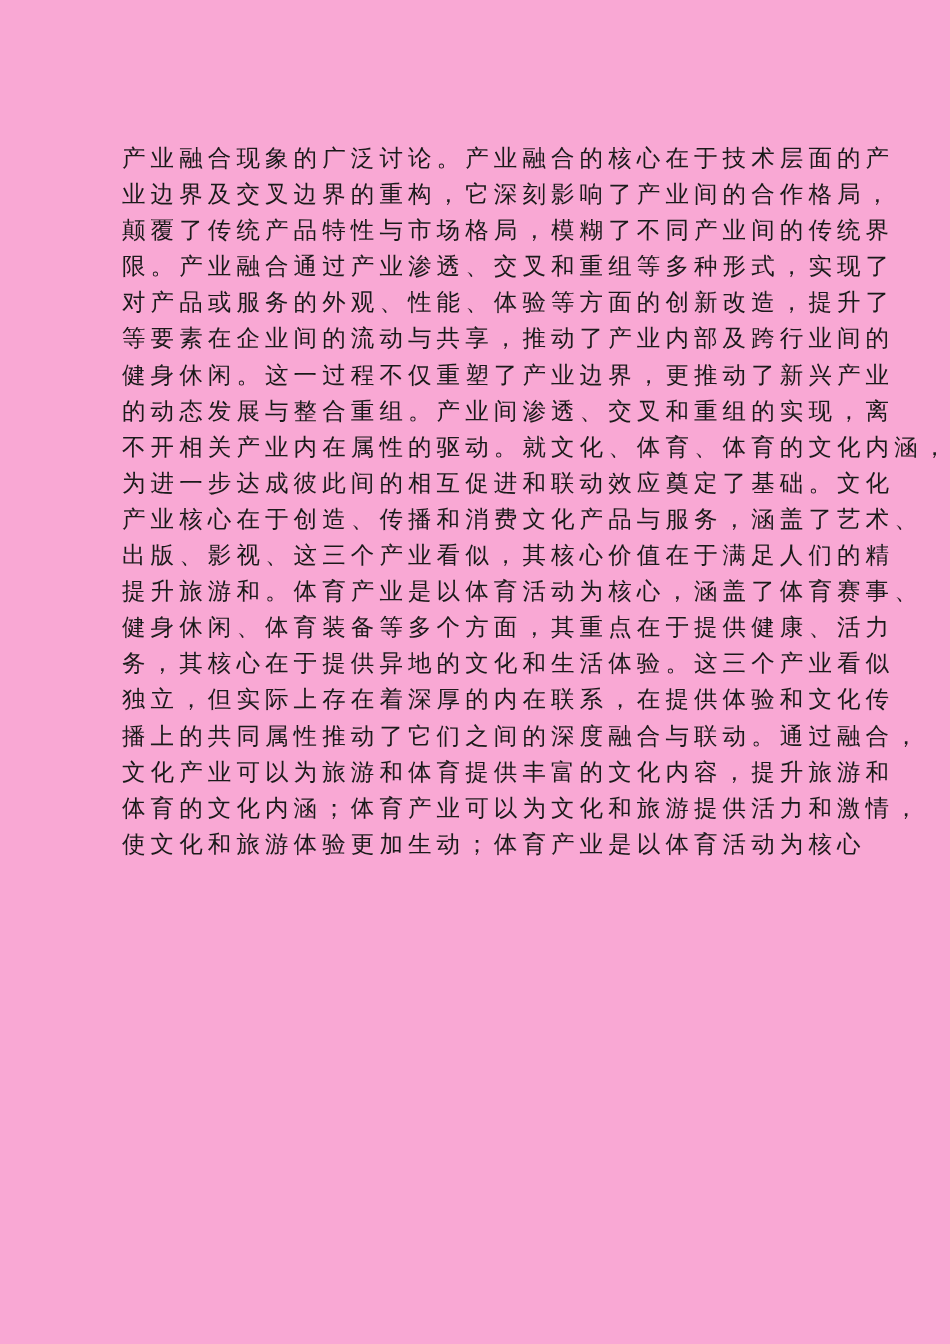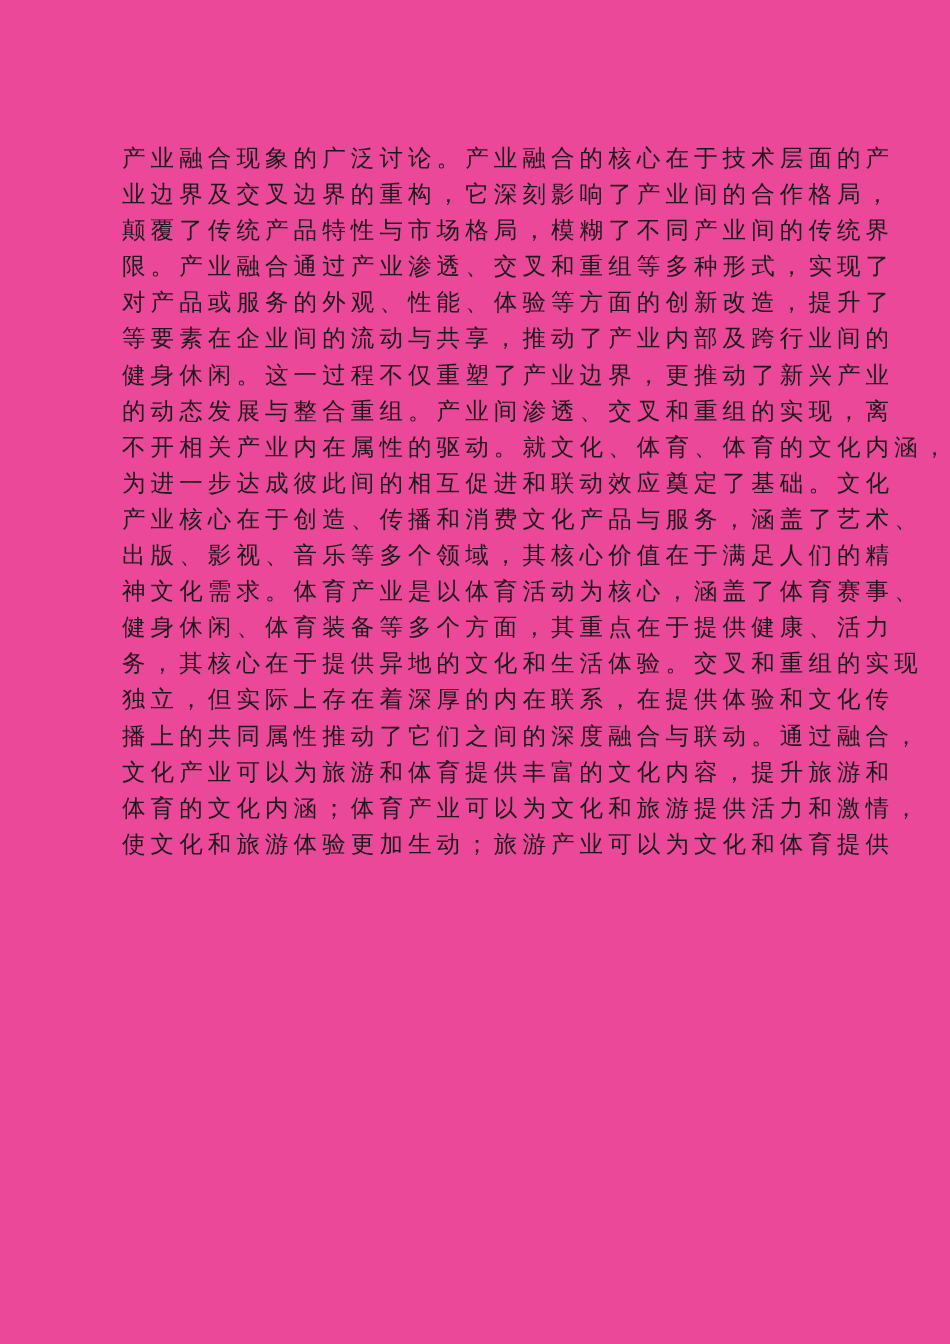--- a/index.html
+++ b/index.html
@@ -12,21 +12,21 @@
       height: 1344px;
       position: relative;
       overflow: hidden;
     }
     .page {
       position: absolute;
       left: 0;
       top: 0;
       width: 950px;
       height: 1344px;
-      background: #ec4899;
+      background: #f9a8d4;
     }
     .body-text {
       position: absolute;
       left: 122px;
       top: 140px;
       width: 720px;
       font-family: "DejaVu Serif", "Liberation Serif", serif;
       font-size: 23.5px;
       color: #1a1a1a;
       line-height: 36.1px;
@@ -49,23 +49,23 @@
     <span class="line">业边界及交叉边界的重构，它深刻影响了产业间的合作格局，</span>
     <span class="line">颠覆了传统产品特性与市场格局，模糊了不同产业间的传统界</span>
     <span class="line">限。产业融合通过产业渗透、交叉和重组等多种形式，实现了</span>
     <span class="line">对产品或服务的外观、性能、体验等方面的创新改造，提升了</span>
     <span class="line">等要素在企业间的流动与共享，推动了产业内部及跨行业间的</span>
     <span class="line">健身休闲。这一过程不仅重塑了产业边界，更推动了新兴产业</span>
     <span class="line">的动态发展与整合重组。产业间渗透、交叉和重组的实现，离</span>
     <span class="line">不开相关产业内在属性的驱动。就文化、体育、体育的文化内涵，</span>
     <span class="line">为进一步达成彼此间的相互促进和联动效应奠定了基础。文化</span>
     <span class="line">产业核心在于创造、传播和消费文化产品与服务，涵盖了艺术、</span>
-    <span class="line">出版、影视、音乐等多个领域，其核心价值在于满足人们的精</span>
-    <span class="line">神文化需求。体育产业是以体育活动为核心，涵盖了体育赛事、</span>
+    <span class="line">出版、影视、这三个产业看似，其核心价值在于满足人们的精</span>
+    <span class="line">提升旅游和。体育产业是以体育活动为核心，涵盖了体育赛事、</span>
     <span class="line">健身休闲、体育装备等多个方面，其重点在于提供健康、活力</span>
-    <span class="line">务，其核心在于提供异地的文化和生活体验。交叉和重组的实现</span>
+    <span class="line">务，其核心在于提供异地的文化和生活体验。这三个产业看似</span>
     <span class="line">独立，但实际上存在着深厚的内在联系，在提供体验和文化传</span>
     <span class="line">播上的共同属性推动了它们之间的深度融合与联动。通过融合，</span>
     <span class="line">文化产业可以为旅游和体育提供丰富的文化内容，提升旅游和</span>
     <span class="line">体育的文化内涵；体育产业可以为文化和旅游提供活力和激情，</span>
-    <span class="line">使文化和旅游体验更加生动；旅游产业可以为文化和体育提供</span>
+    <span class="line">使文化和旅游体验更加生动；体育产业是以体育活动为核心</span>
   </div>
 </div>
 
 </body></html>

